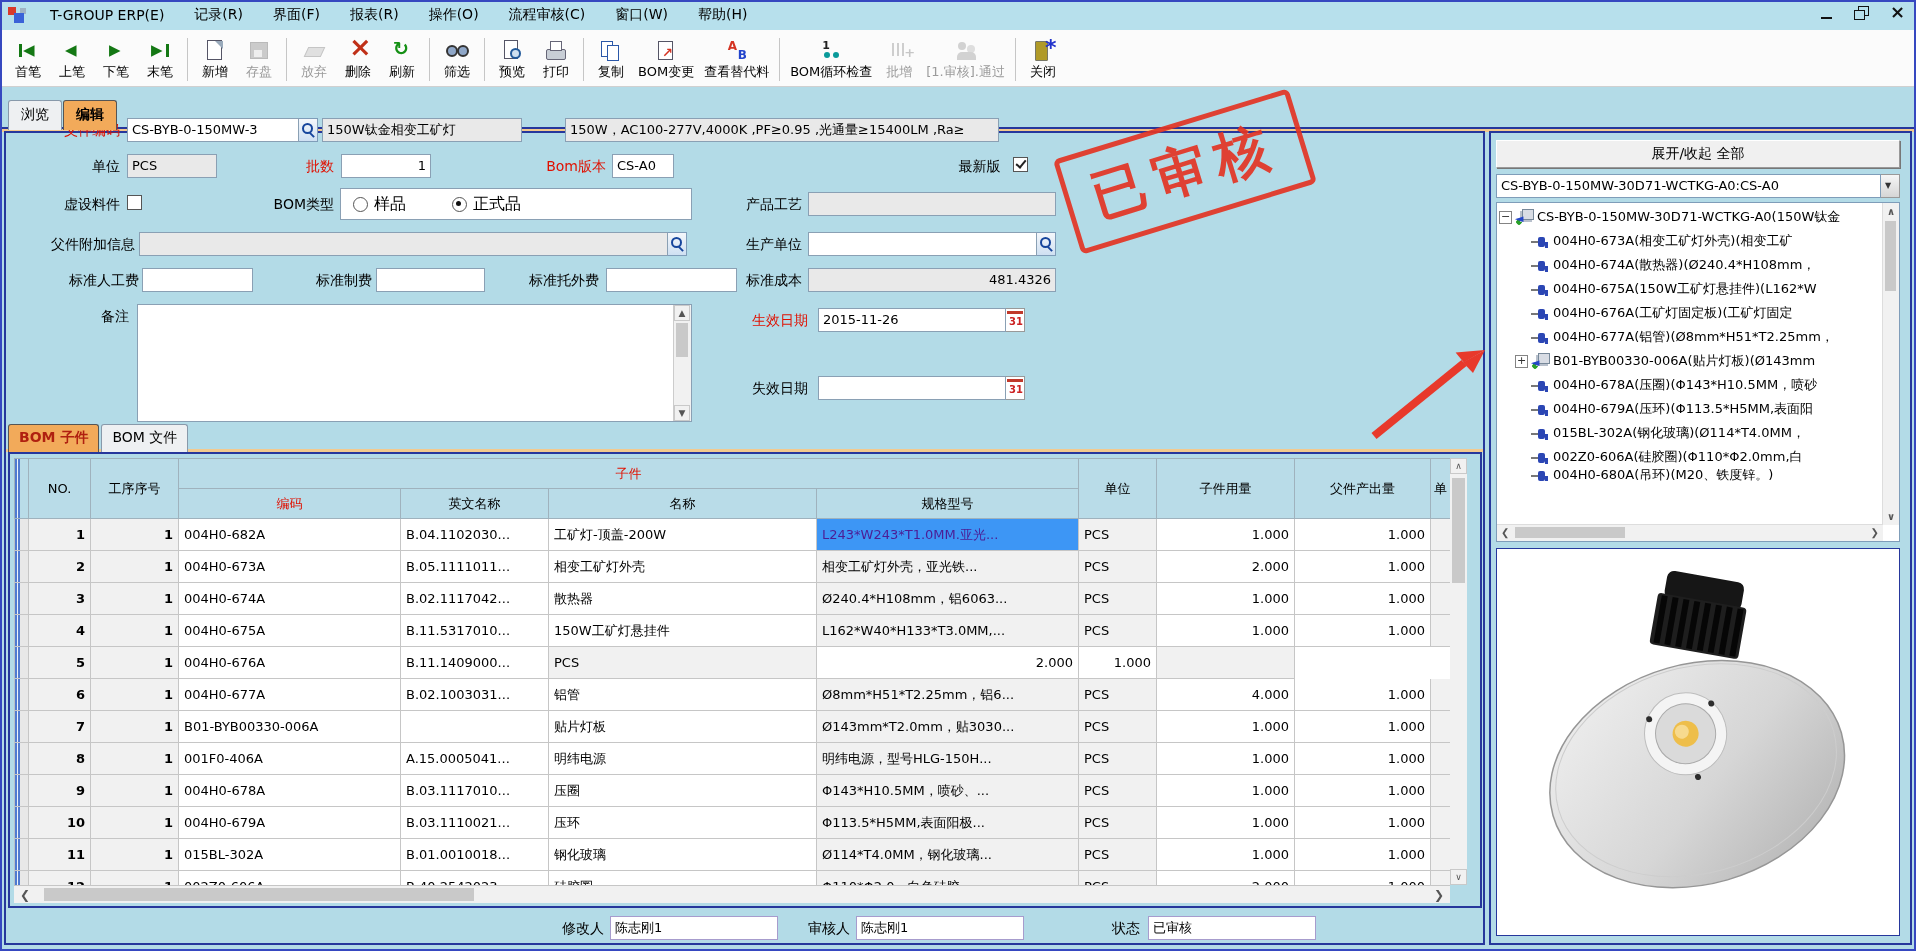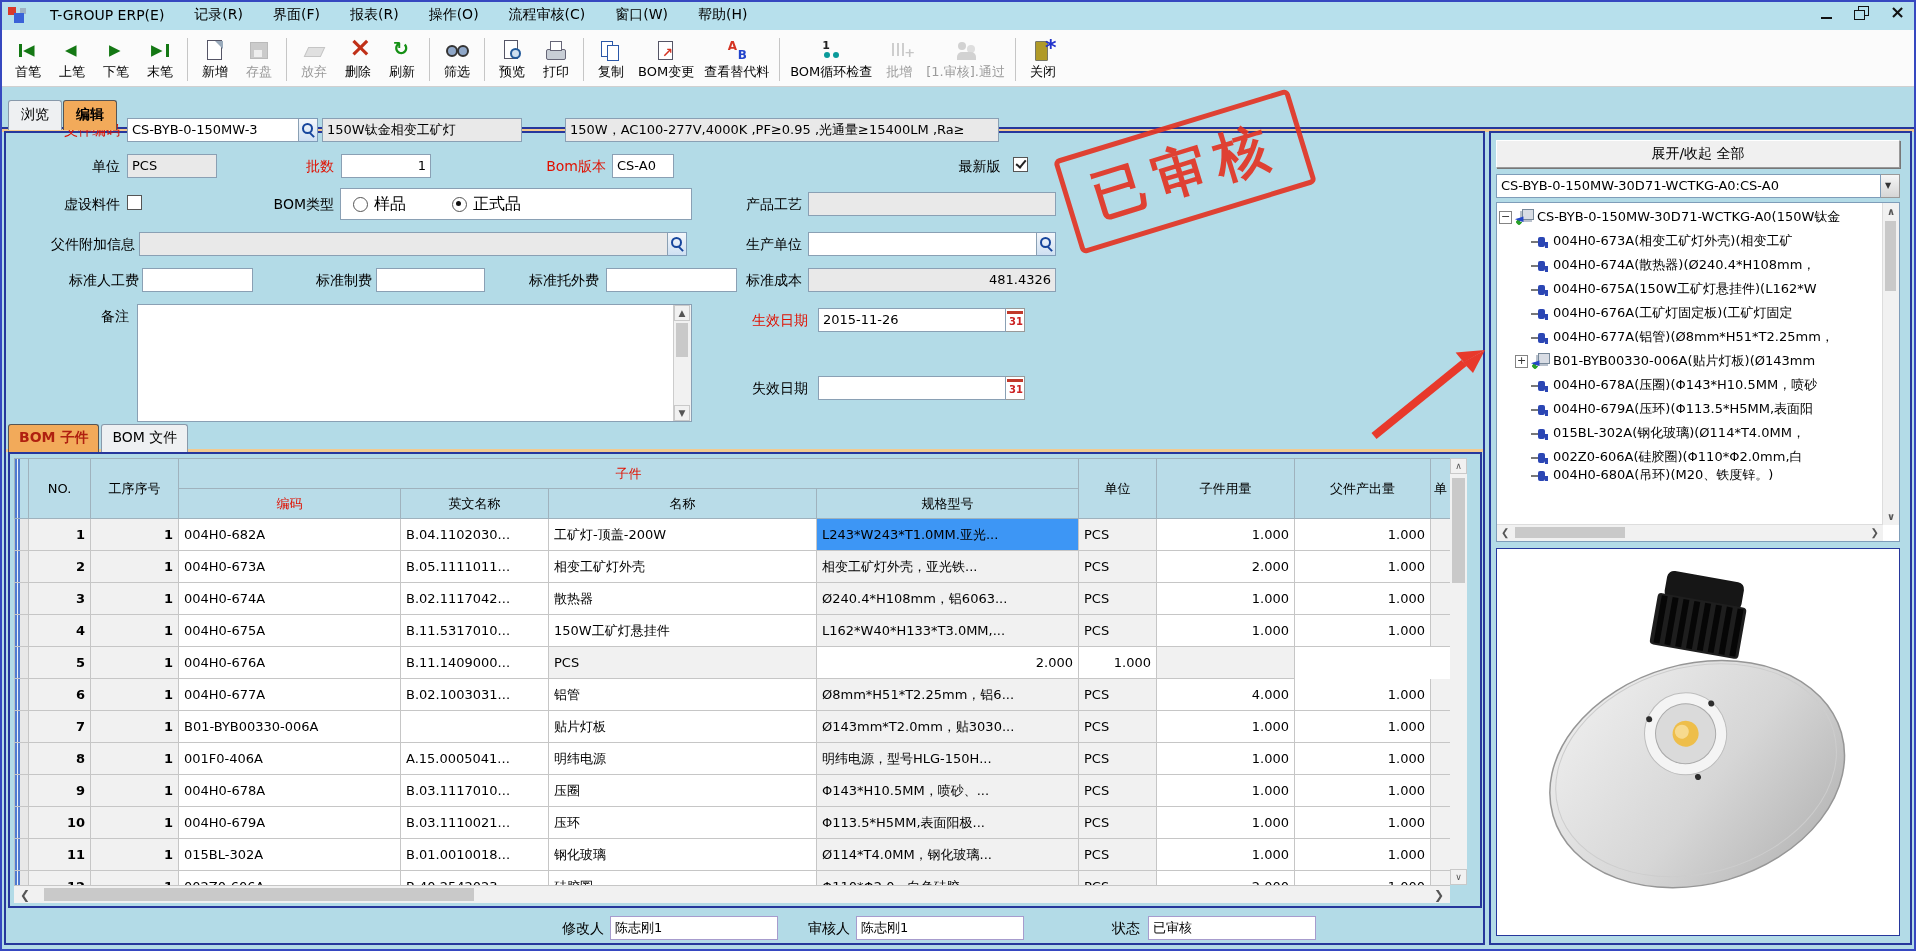--- a/index.html
+++ b/index.html
@@ -124,21 +124,21 @@
   .h-unit{grid-column:8;grid-row:1/3}.h-qty{grid-column:9;grid-row:1/3}.h-out{grid-column:10;grid-row:1/3}.h-price{grid-column:11;grid-row:1/3}
   .trow{display:grid;grid-template-columns:14px 62px 88px 222px 148px 268px 262px 78px 138px 136px 20px;height:32px;background:#fff;border-left:1px solid #b9c2c8;box-sizing:border-box}
   .trow.partial{height:15px;overflow:hidden}
   .td{border-right:1px solid #c6c6c6;border-bottom:1px solid #c6c6c6;font-size:13px;line-height:31px;padding:0 5px;white-space:nowrap;overflow:hidden;box-sizing:border-box}
   .c-mk{padding:0;background:linear-gradient(90deg,#4f7ad0 0 2px,#eef3fa 2px 3px,#4f7ad0 3px 5px,#e8e8e8 5px)}
   .hdmk{background:linear-gradient(90deg,#4f7ad0 0 2px,#eef3fa 2px 3px,#4f7ad0 3px 5px,#b9dce8 5px)}
   .c-no,.c-seq{background:#f1f1f1;text-align:right;font-weight:bold}
   .c-spec,.c-unit{background:#f1f1f1}
   .c-qty,.c-out{text-align:right}
   .c-price{background:#f1f1f1}
-  .c-spec.sel{background:#3d96f5;color:#000000}
+  .c-spec.sel{background:#3d96f5;color:#4c1d95}
 
   
   .ffield{position:absolute;height:24px;width:168px;box-sizing:border-box;border:1px solid #a79ccd;background:#fff;font-size:13px;line-height:22px;padding:0 4px}
 
   
   .expandbtn{left:1496px;top:140px;width:404px;height:28px;background:#f0f0f0;border:1px solid #999;border-top-color:#fff;border-left-color:#fff;
              box-shadow:1px 1px 0 #777;font-size:14px;display:flex;align-items:center;justify-content:center;box-sizing:border-box}
   .combo{left:1496px;top:174px;width:404px;height:24px;display:flex}
   .combo-text{flex:1;background:#fff;border:1px solid #7f9db9;font-size:13px;line-height:22px;padding:0 4px;white-space:nowrap;overflow:hidden;box-sizing:border-box}
   .combo-btn{width:19px;background:linear-gradient(#f6f6f6,#d6d6d6);border:1px solid #999;border-left:none;position:relative;box-sizing:border-box}

